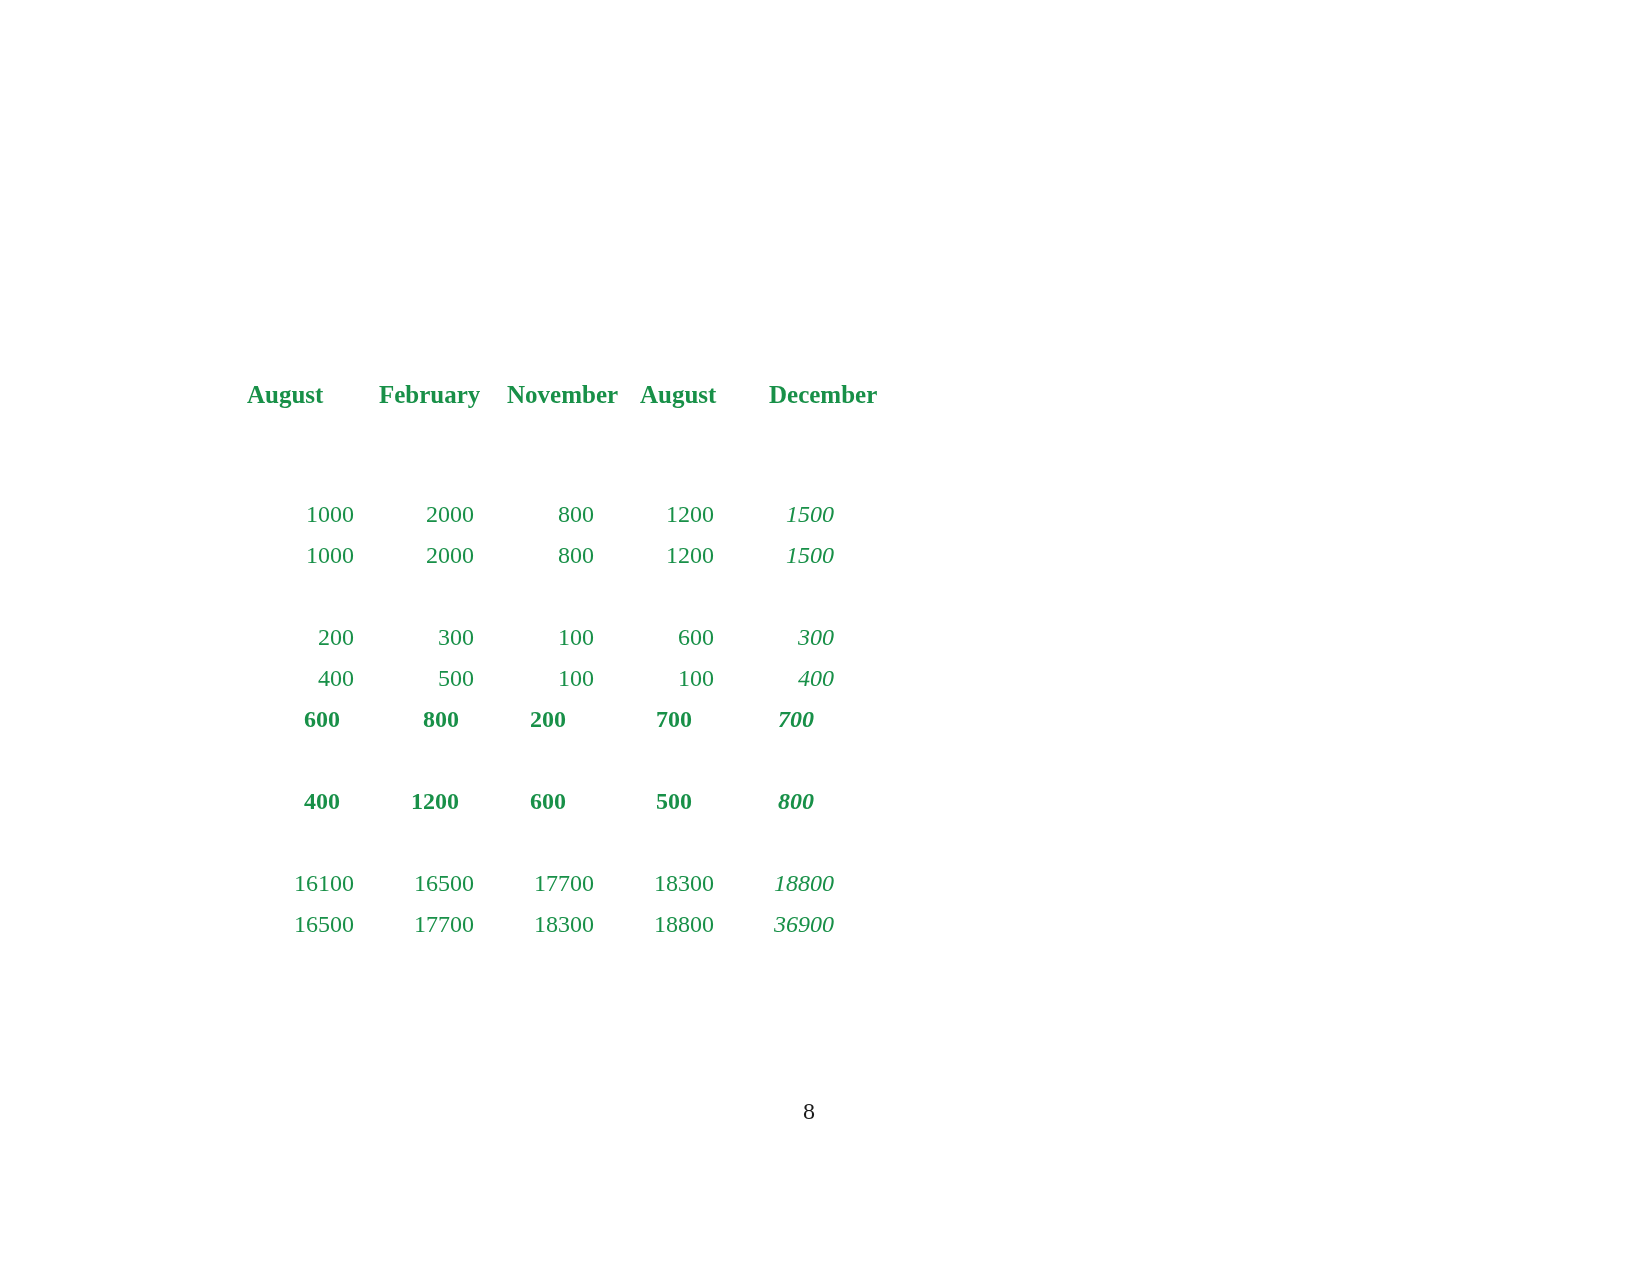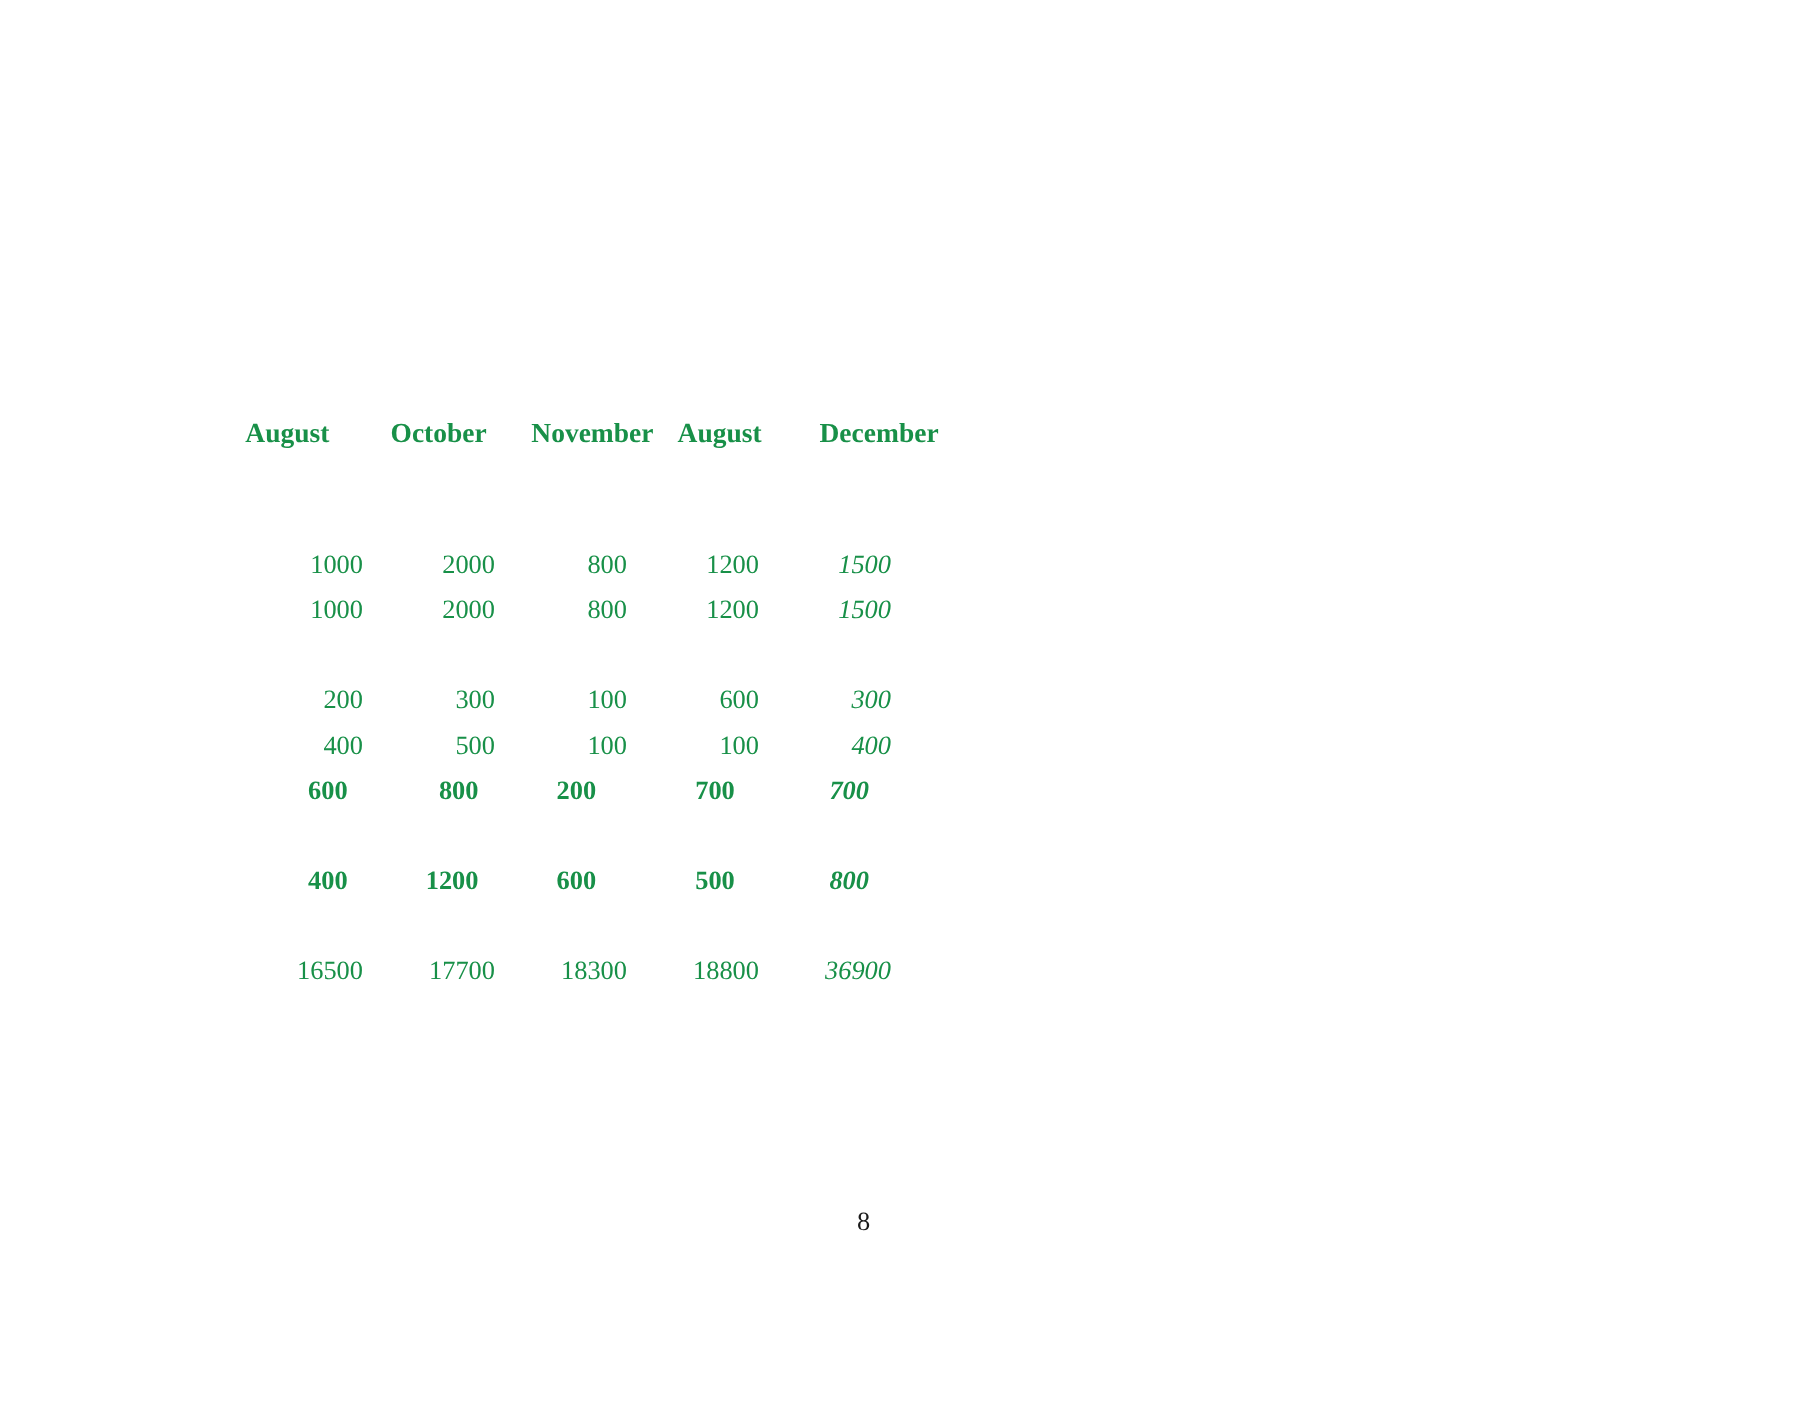--- a/index.html
+++ b/index.html
@@ -8,20 +8,21 @@
     padding: 0;
     background: #ffffff;
   }
   .page {
     position: relative;
     width: 1314px;
     height: 1275px;
     background: #ffffff;
     overflow: hidden;
     font-family: "Liberation Serif", "DejaVu Serif", serif;
+    margin-left: 24px;
   }
 
   
   .table-block {
     position: absolute;
     left: 130px;
     top: 378px;
     width: 680px;
   }
 
@@ -110,21 +111,21 @@
         <col class="c-month">
         <col class="c-month">
         <col class="c-month">
         <col class="c-month">
         <col class="c-month">
       </colgroup>
       <thead>
         <tr class="hdr-row">
           <th class="h-label"></th>
           <th class="h-aug">August</th>
-          <th class="h-sep">October</th>
+          <th class="h-sep">February</th>
           <th class="h-oct">November</th>
           <th class="h-nov">August</th>
           <th class="h-dec">December</th>
         </tr>
       </thead>
       <tbody id="table-body">
           <tr class="spacer-row">
             <td class="col-0 label-cell"></td>
             <td class="col-1"></td>
             <td class="col-2"></td>
@@ -207,20 +208,28 @@
           <tr class="spacer-row">
             <td class="col-0 label-cell"></td>
             <td class="col-1"></td>
             <td class="col-2"></td>
             <td class="col-3"></td>
             <td class="col-4"></td>
             <td class="col-5"></td>
           </tr>
           <tr class="data-row">
             <td class="col-0 label-cell"></td>
+            <td class="col-1">16100</td>
+            <td class="col-2">16500</td>
+            <td class="col-3">17700</td>
+            <td class="col-4">18300</td>
+            <td class="col-5">18800</td>
+          </tr>
+          <tr class="data-row">
+            <td class="col-0 label-cell"></td>
             <td class="col-1">16500</td>
             <td class="col-2">17700</td>
             <td class="col-3">18300</td>
             <td class="col-4">18800</td>
             <td class="col-5">36900</td>
           </tr>
         </tbody>
     </table>
   </div>
 

